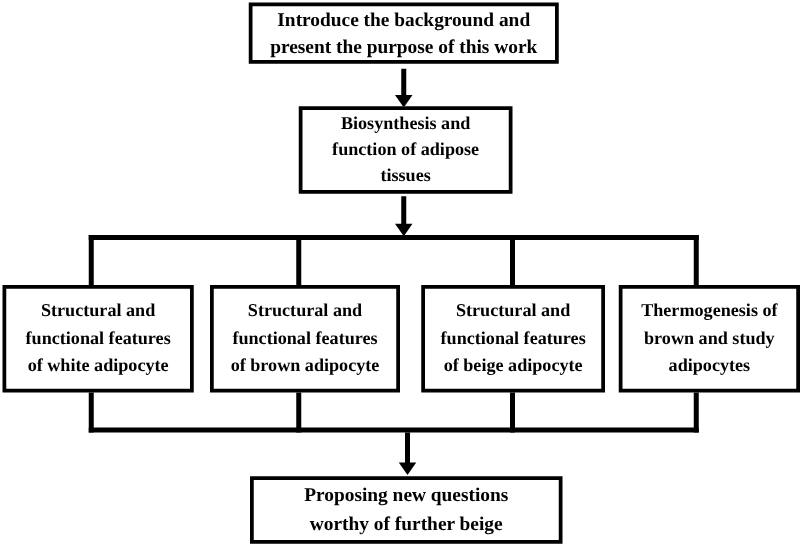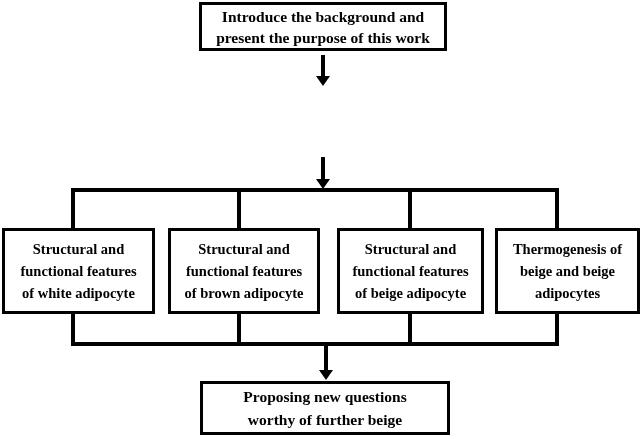--- a/index.html
+++ b/index.html
@@ -92,20 +92,25 @@
 <div id="canvas">
 
   <div class="node" id="node-intro">
     <span class="label">Introduce the background and
 present the purpose of this work</span>
   </div>
 
   <div class="conn vline" style="left:321px; top:55px; height:23px;"></div>
   <div class="arrowhead" style="left:316px; top:76px;"></div>
 
+  <div class="node" id="node-biosynthesis">
+    <span class="label">Biosynthesis and
+function of adipose
+tissues</span>
+  </div>
 
   <div class="conn vline" style="left:321px; top:157px; height:24px;"></div>
   <div class="arrowhead" style="left:316px; top:179px;"></div>
 
   <div class="conn hline" style="left:71px; top:188px; width:488px;"></div>
 
   <div class="conn vline" style="left:71px; top:188px; height:42px;"></div>
   <div class="conn vline" style="left:237px; top:188px; height:42px;"></div>
   <div class="conn vline" style="left:408px; top:188px; height:42px;"></div>
   <div class="conn vline" style="left:555px; top:188px; height:42px;"></div>
@@ -123,21 +128,21 @@
   </div>
 
   <div class="node" id="node-beige">
     <span class="label">Structural and
 functional features
 of beige adipocyte</span>
   </div>
 
   <div class="node" id="node-thermo">
     <span class="label">Thermogenesis of
-beige and beige
+brown and study
 adipocytes</span>
   </div>
 
   <div class="conn vline" style="left:71px; top:312px; height:34px;"></div>
   <div class="conn vline" style="left:237px; top:312px; height:34px;"></div>
   <div class="conn vline" style="left:408px; top:312px; height:34px;"></div>
   <div class="conn vline" style="left:555px; top:312px; height:34px;"></div>
 
   <div class="conn hline" style="left:71px; top:342px; width:488px;"></div>
 

